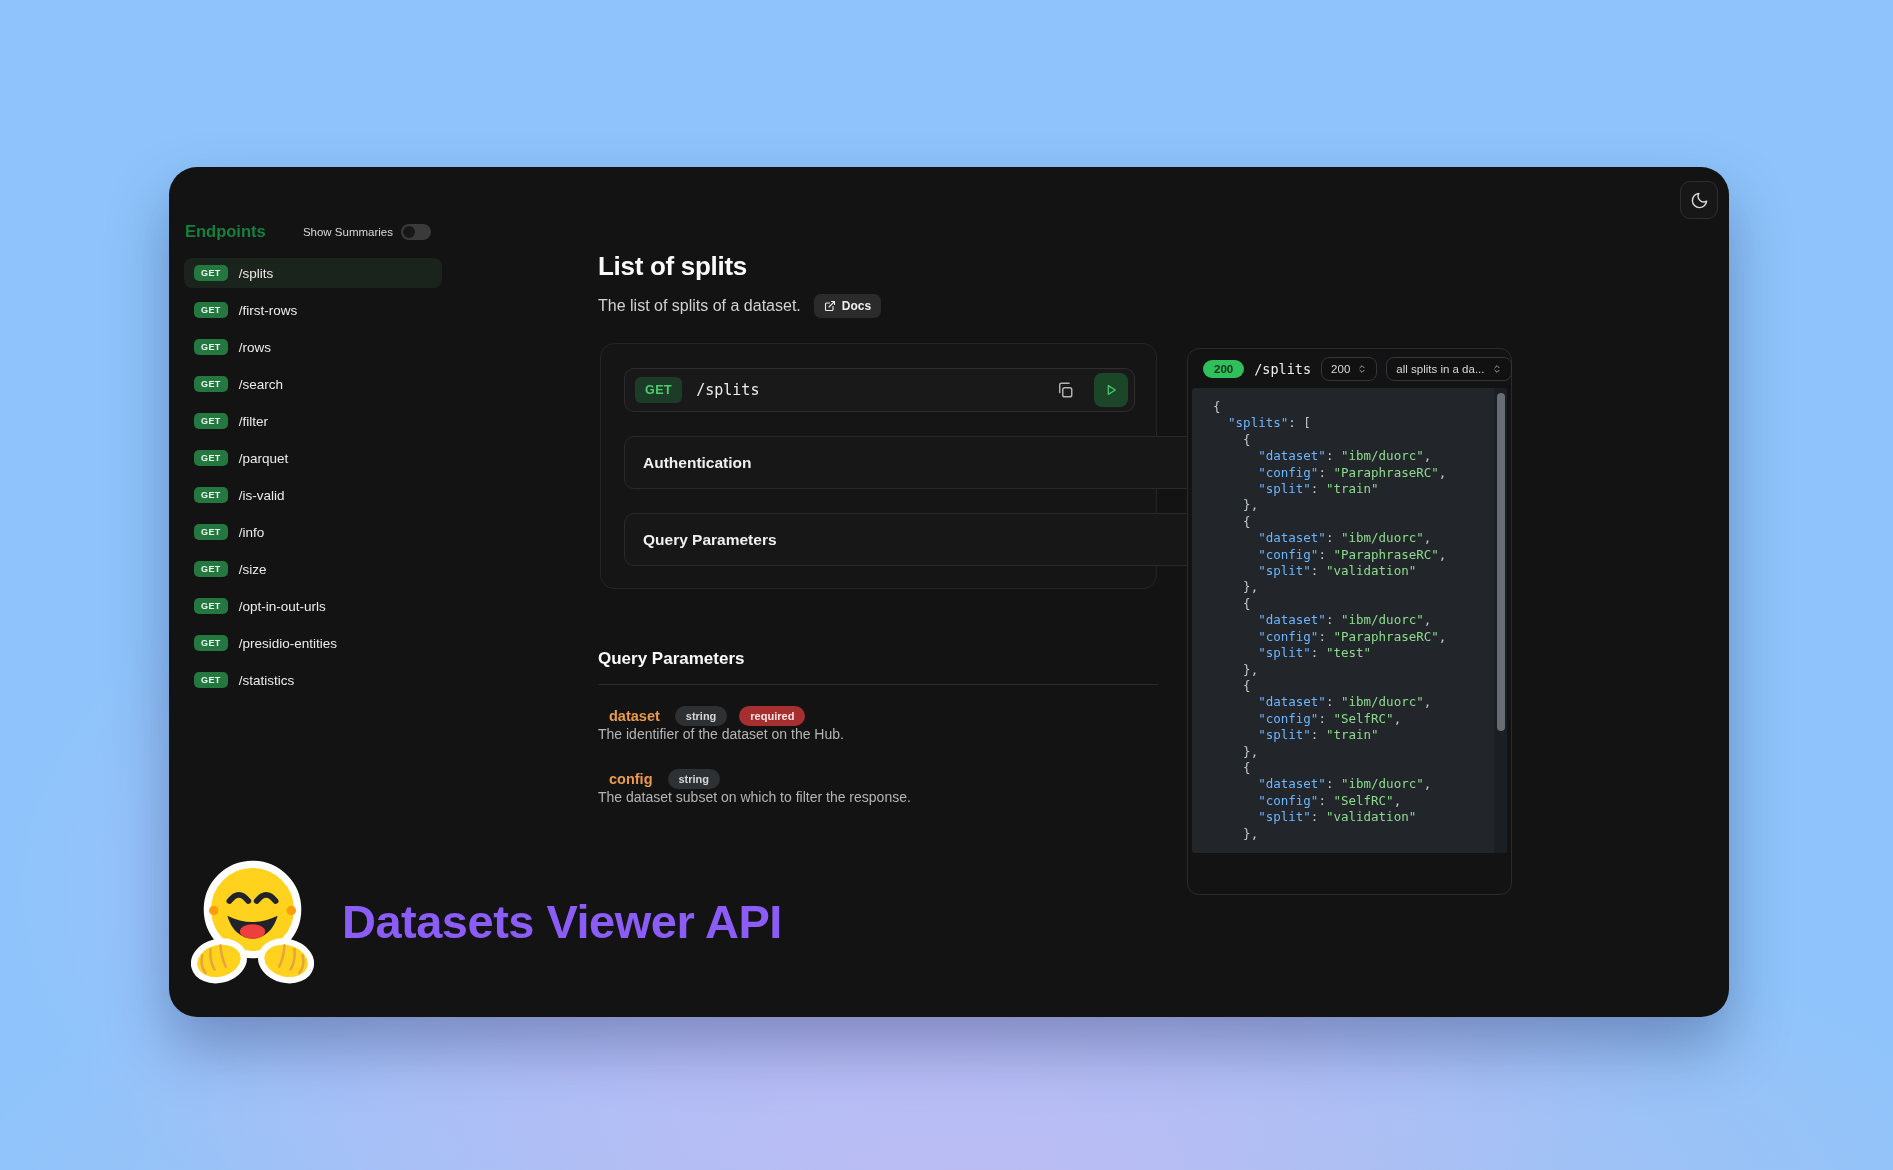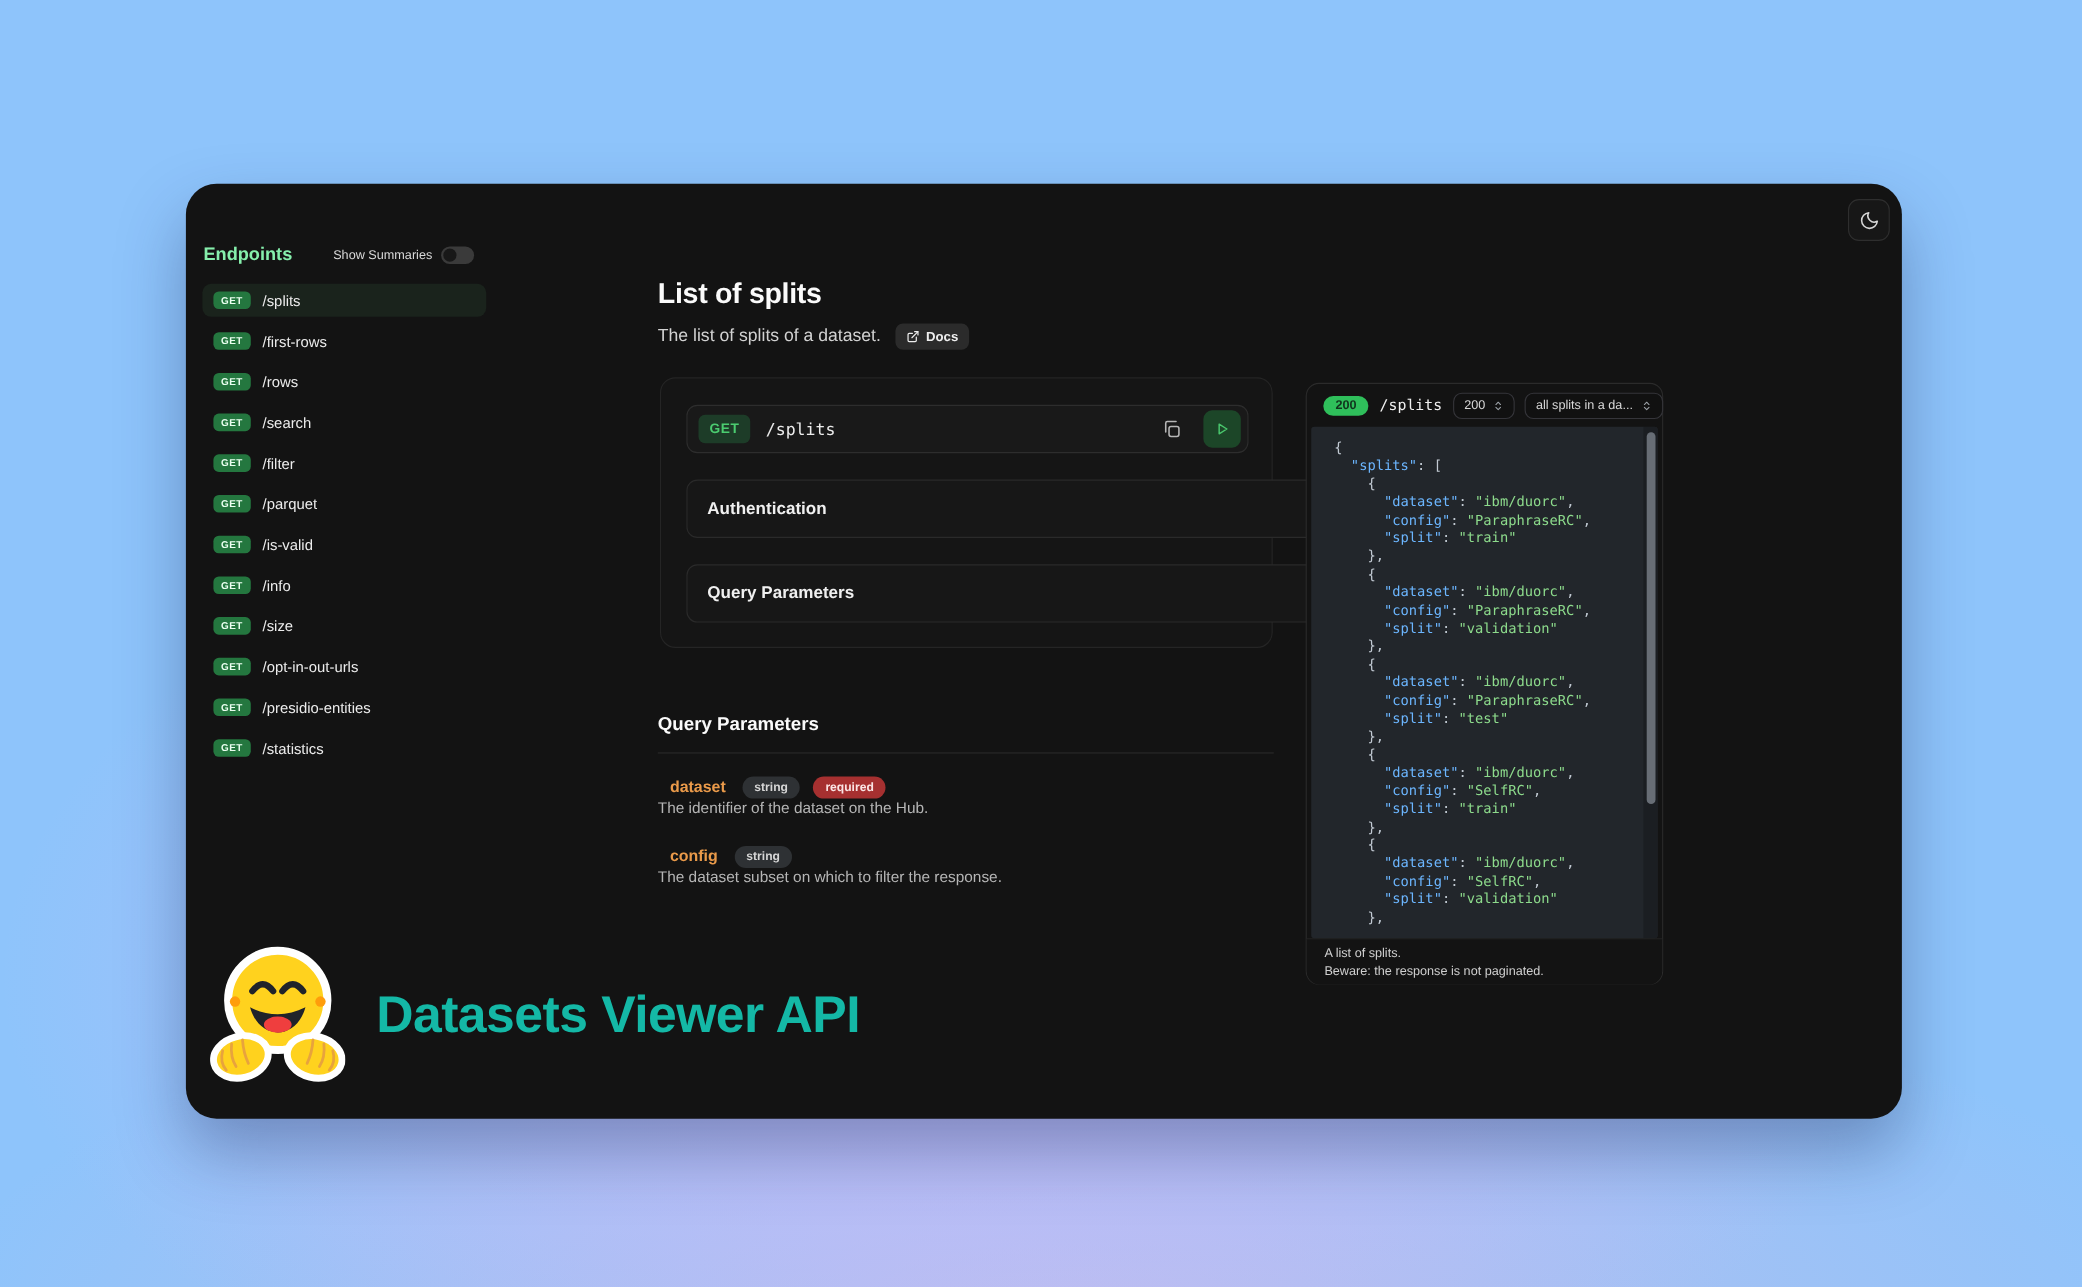--- a/index.html
+++ b/index.html
@@ -20,21 +20,21 @@
   .theme-btn {
     position:absolute; top:14px; right:11px; width:38px; height:38px;
     background:#171717; border:1px solid #2e2e2e; border-radius:10px;
     display:flex; align-items:center; justify-content:center; cursor:pointer;
   }
   
   .side-head {
     position:absolute; left:16px; top:55px; width:246px;
     display:flex; align-items:center;
   }
-  .side-title { font-size:16.5px; font-weight:bold; color:#86efac; }
+  .side-title { font-size:16.5px; font-weight:bold; color:#15803d; }
   .summaries { margin-left:auto; display:flex; align-items:center; gap:8px; }
   .summaries-label { font-size:11.5px; color:#d9d9d9; }
   .switch {
     width:30px; height:16px; background:#3a3a3a; border-radius:9px; position:relative; cursor:pointer;
   }
   .switch .knob {
     position:absolute; left:2px; top:2px; width:12px; height:12px; border-radius:50%;
     background:#181818;
   }
   .endpoints { position:absolute; left:15px; top:91px; width:258px; display:flex; flex-direction:column; gap:7px; }
@@ -122,21 +122,21 @@
   .sb-track { position:absolute; right:0; top:0; width:13px; height:100%; background:#1b1e22; }
   .sb-thumb { position:absolute; right:2px; top:5px; width:8px; height:338px; background:#676d75; border-radius:4px; cursor:grab; }
   .resp-foot {
     position:absolute; left:0; right:0; top:504px; height:42px;
     border-top:1px solid #2b2b2b; padding:5px 16px;
     font-size:11.5px; line-height:16px; color:#cfcfcf; background:#131313;
     border-radius:0 0 12px 12px;
   }
   
   .brand { position:absolute; left:22px; top:690px; display:flex; align-items:center; gap:28px; }
-  .brand-text { font-size:47px; line-height:69px; font-weight:bold; color:#14b8a6; letter-spacing:-.5px; }
+  .brand-text { font-size:47px; line-height:69px; font-weight:bold; color:#8b5cf6; letter-spacing:-.5px; }
 </style>
 </head>
 <body>
 
 <div class="card">
 
   <button class="theme-btn">
     <span style="display:flex;">
       <svg width="19" height="19" viewBox="0 0 24 24">
           <path d="M21 12.8A9 9 0 1 1 11.2 3a7.2 7.2 0 0 0 9.8 9.8z" fill="none" stroke="#d6d6d6" stroke-width="1.8" stroke-linejoin="round"></path>
@@ -294,24 +294,20 @@
               <path d="M7 15l5 5 5-5"></path>
             </svg>
         </span>
       </span>
     </div>
     <div class="json-view">
       <div class="json-code" id="json-code"><div><span class="p">{</span></div><div><span class="p">  </span><span class="k">"splits"</span><span class="p">: [</span></div><div><span class="p">    {</span></div><div><span class="p">      </span><span class="k">"dataset"</span><span class="p">: </span><span class="s">"ibm/duorc"</span><span class="p">,</span></div><div><span class="p">      </span><span class="k">"config"</span><span class="p">: </span><span class="s">"ParaphraseRC"</span><span class="p">,</span></div><div><span class="p">      </span><span class="k">"split"</span><span class="p">: </span><span class="s">"train"</span></div><div><span class="p">    },</span></div><div><span class="p">    {</span></div><div><span class="p">      </span><span class="k">"dataset"</span><span class="p">: </span><span class="s">"ibm/duorc"</span><span class="p">,</span></div><div><span class="p">      </span><span class="k">"config"</span><span class="p">: </span><span class="s">"ParaphraseRC"</span><span class="p">,</span></div><div><span class="p">      </span><span class="k">"split"</span><span class="p">: </span><span class="s">"validation"</span></div><div><span class="p">    },</span></div><div><span class="p">    {</span></div><div><span class="p">      </span><span class="k">"dataset"</span><span class="p">: </span><span class="s">"ibm/duorc"</span><span class="p">,</span></div><div><span class="p">      </span><span class="k">"config"</span><span class="p">: </span><span class="s">"ParaphraseRC"</span><span class="p">,</span></div><div><span class="p">      </span><span class="k">"split"</span><span class="p">: </span><span class="s">"test"</span></div><div><span class="p">    },</span></div><div><span class="p">    {</span></div><div><span class="p">      </span><span class="k">"dataset"</span><span class="p">: </span><span class="s">"ibm/duorc"</span><span class="p">,</span></div><div><span class="p">      </span><span class="k">"config"</span><span class="p">: </span><span class="s">"SelfRC"</span><span class="p">,</span></div><div><span class="p">      </span><span class="k">"split"</span><span class="p">: </span><span class="s">"train"</span></div><div><span class="p">    },</span></div><div><span class="p">    {</span></div><div><span class="p">      </span><span class="k">"dataset"</span><span class="p">: </span><span class="s">"ibm/duorc"</span><span class="p">,</span></div><div><span class="p">      </span><span class="k">"config"</span><span class="p">: </span><span class="s">"SelfRC"</span><span class="p">,</span></div><div><span class="p">      </span><span class="k">"split"</span><span class="p">: </span><span class="s">"validation"</span></div><div><span class="p">    },</span></div></div>
       <div class="sb-track">
           <div class="sb-thumb"></div>
         </div>
-    </div>
-    <div class="resp-foot">
-      <div>A list of splits.</div>
-      <div>Beware: the response is not paginated.</div>
     </div>
   </section>
 
   <div class="brand">
     <span style="display:flex;">
       <svg width="123" height="128" viewBox="0 0 116 122">
         <circle cx="58" cy="50" r="43" fill="#FFD21E" stroke="#ffffff" stroke-width="7"></circle>
         <path d="M36 42 Q45 30 54 42" fill="none" stroke="#20232a" stroke-width="5.5" stroke-linecap="round"></path>
         <path d="M62 42 Q71 30 80 42" fill="none" stroke="#20232a" stroke-width="5.5" stroke-linecap="round"></path>
         <circle cx="21" cy="51" r="4.5" fill="#FF9D0B"></circle>

